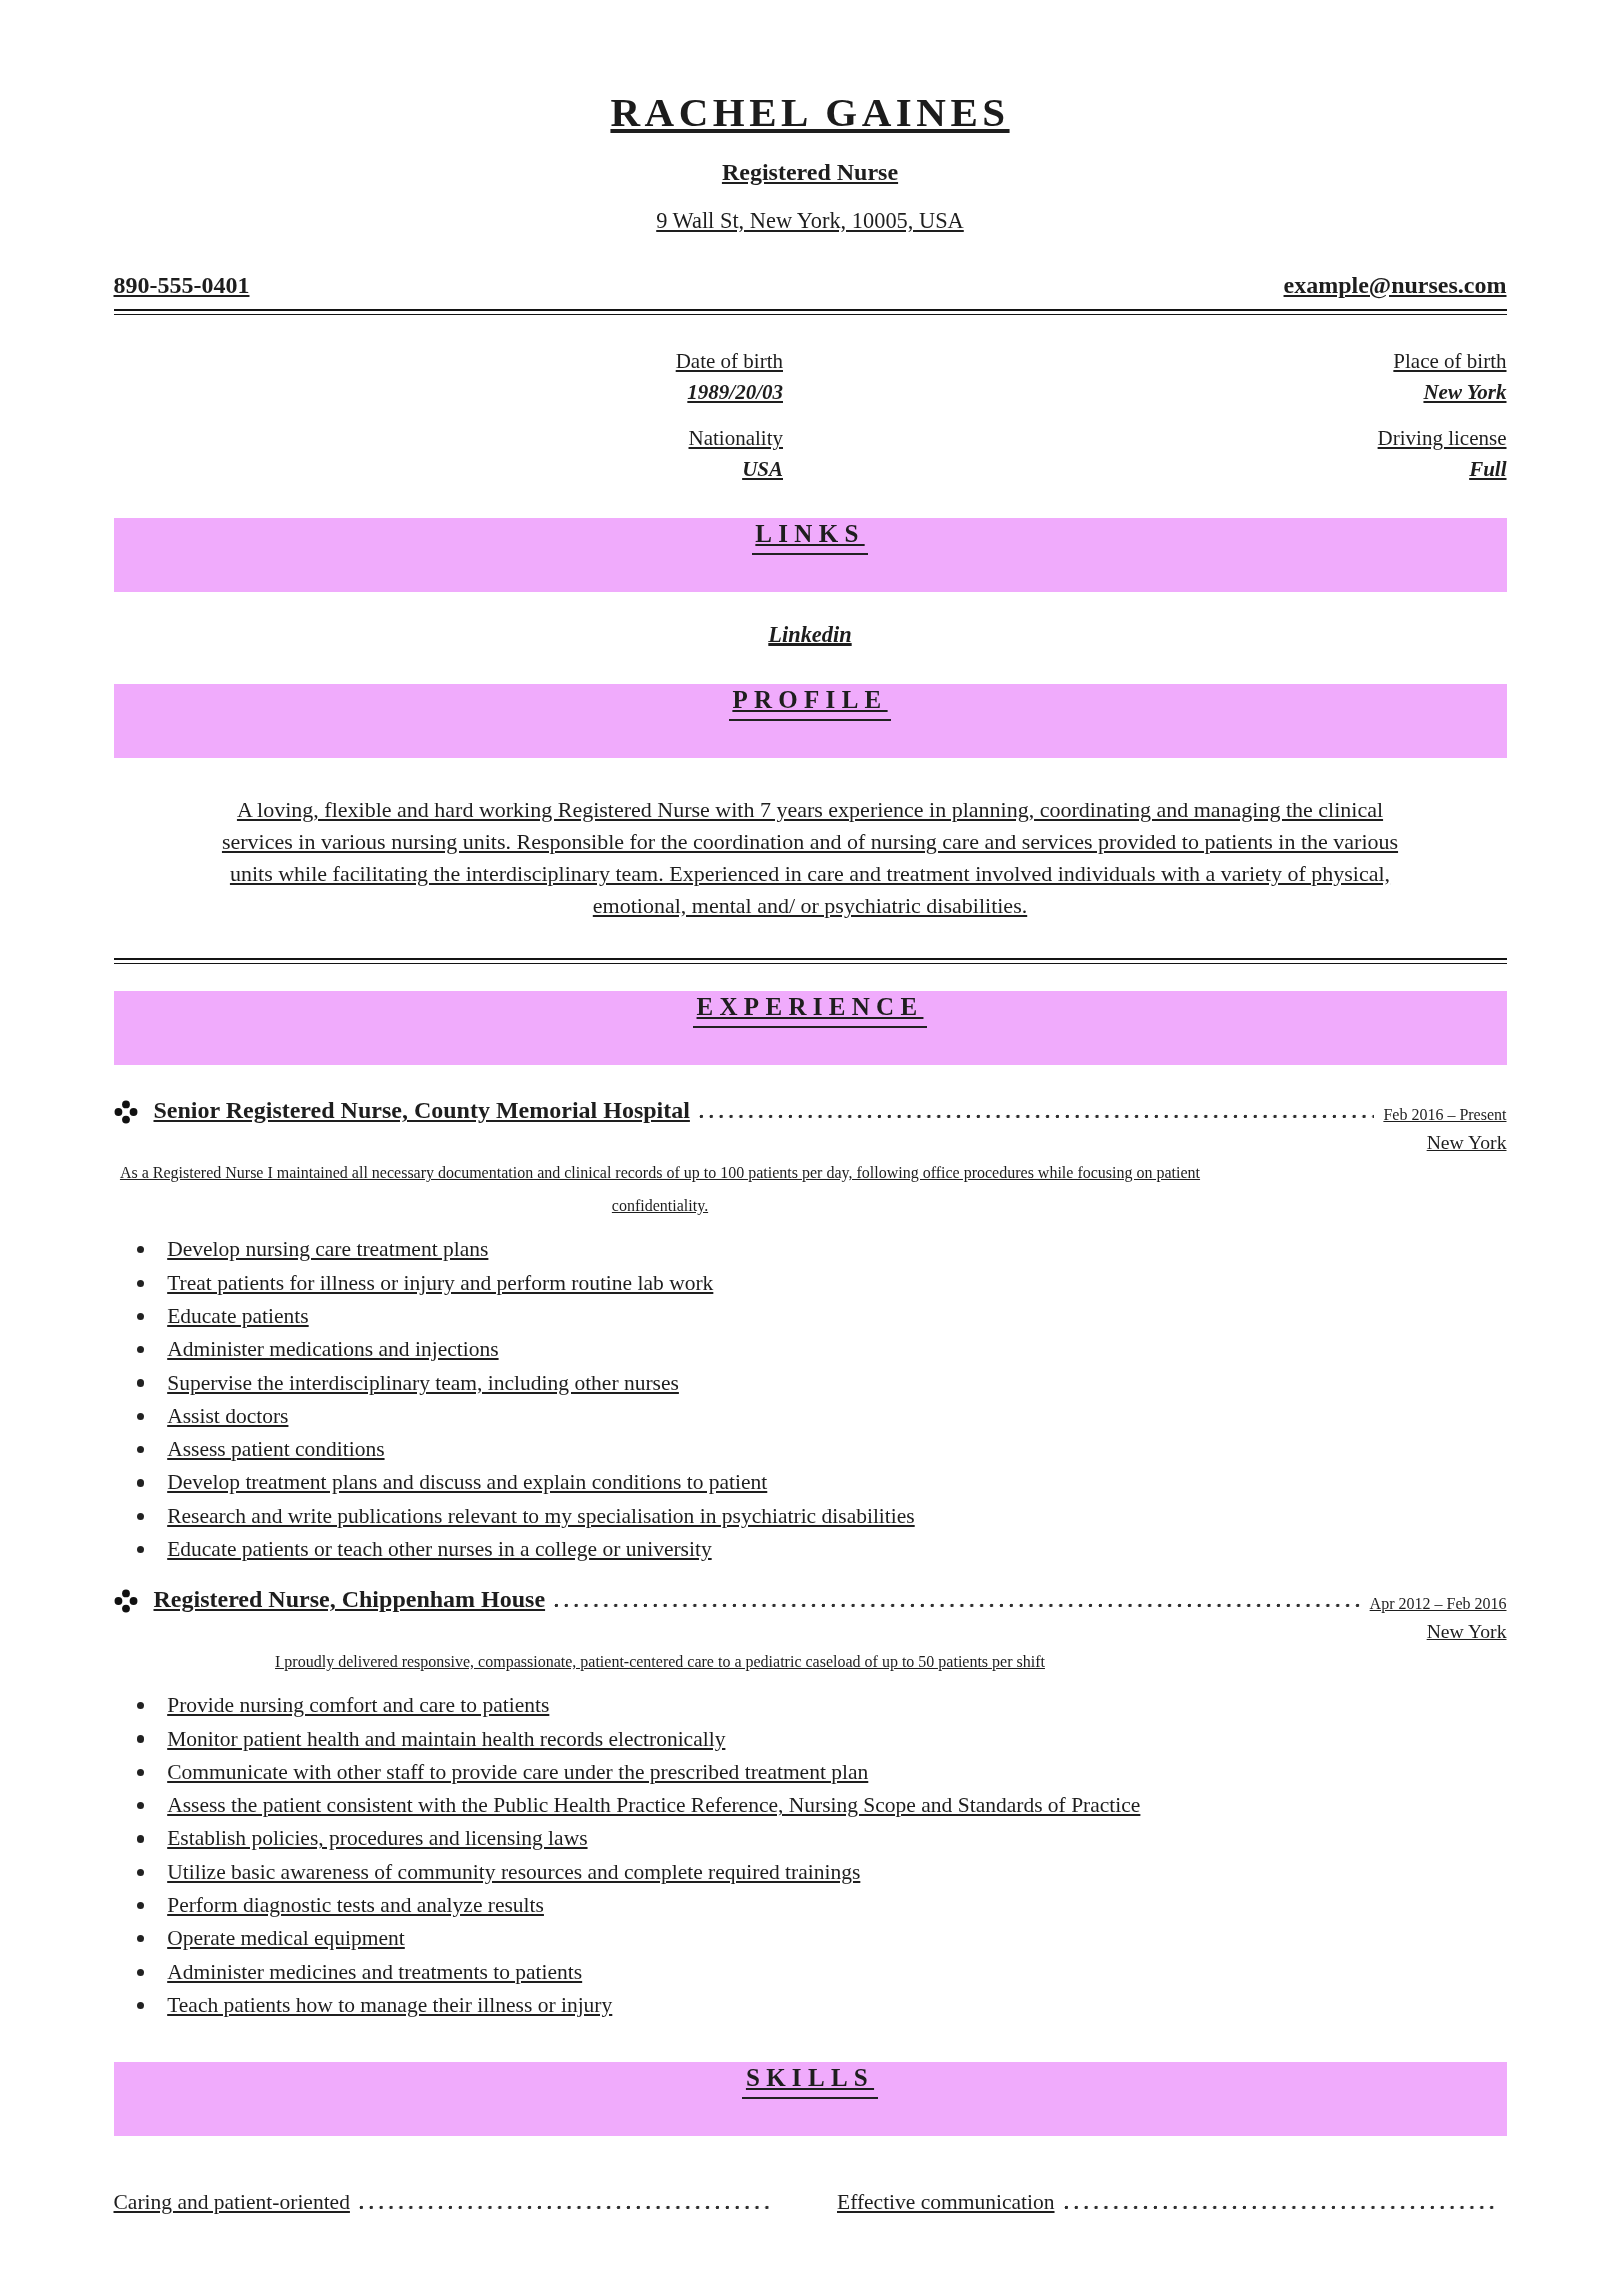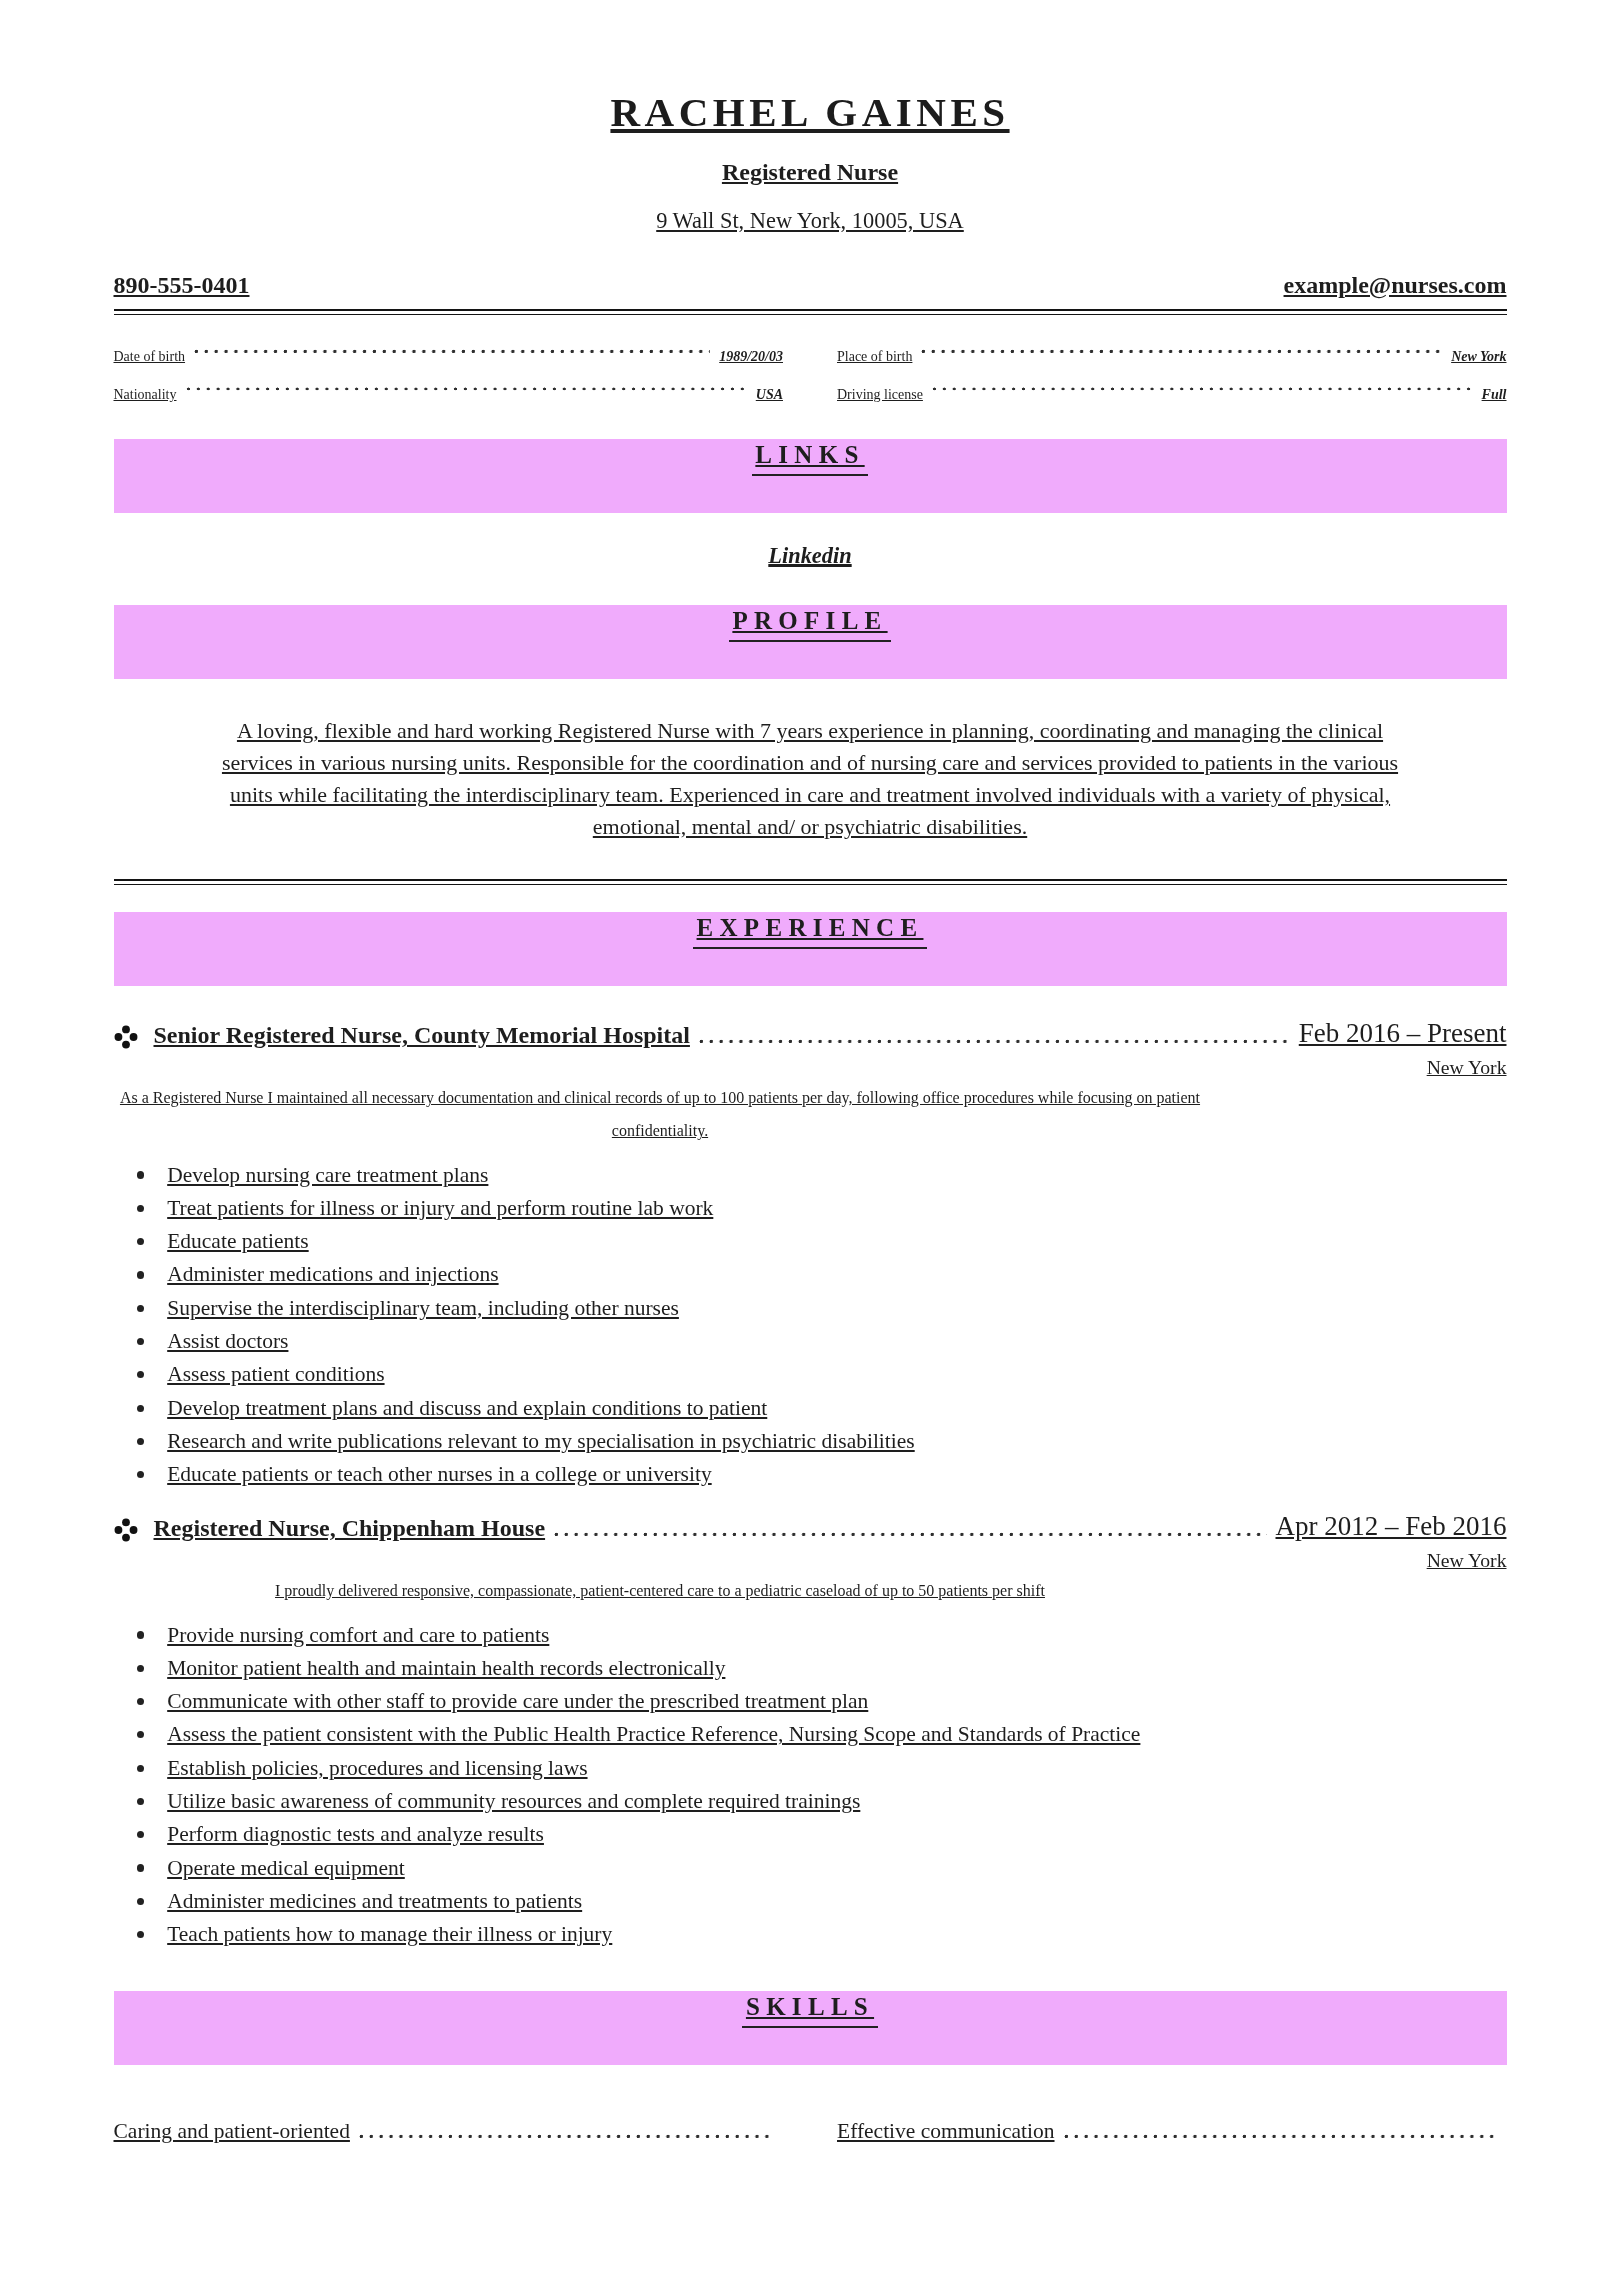--- a/index.html
+++ b/index.html
@@ -29,21 +29,21 @@
   .rule-double {
     height: 6.3px; margin-top: 10.7px;
     border-top: 2.7px solid #141414; border-bottom: 1.8px solid #141414;
   }
 
   
   .details {
     display: grid; grid-template-columns: 1fr 1fr;
     column-gap: 54px; row-gap: 21.5px; margin-top: 34px;
   }
-  .detail-row { display: flex; font-size: 14px; }
+  .detail-row { display: flex; align-items: flex-end; font-size: 21px; flex-direction: column; }
   .detail-label { white-space: nowrap; }
   .leader {
     flex: 1; height: 4.5px; margin: 0 9px 5.4px 9px;
     background: radial-gradient(circle at 2.2px 2.2px, #2e2e2e 1.5px, transparent 1.8px);
     background-size: 9.9px 4.5px; background-repeat: repeat-x; background-position: left bottom;
   }
   .detail-value { white-space: nowrap; font-weight: 700; font-style: italic; }
 
   
   .band {
@@ -67,21 +67,21 @@
     max-width: 1182px; margin: 36px auto 0 auto; text-align: center;
     font-size: 22px; line-height: 32px;
   }
   .profile-rule { margin-top: 36px; }
 
   
   .job { margin-top: 32px; }
   .job-header { display: flex; align-items: flex-end; }
   .job-marker { width: 24px; height: 24px; margin-right: 16px; flex: 0 0 auto; }
   .job-title { font-size: 24px; font-weight: 700; white-space: nowrap; line-height: 27px; }
-  .job-dates { font-size: 27px; white-space: nowrap; }
+  .job-dates { font-size: 16px; white-space: nowrap; }
   .job-location { text-align: right; font-size: 19.7px; margin-top: 7.2px; }
   .job-desc { max-width: 1093px; font-size: 16px; line-height: 33px; margin-top: 1.8px; text-align: center; }
   .job-bullets { list-style: none; margin-top: 14.3px; max-width: 1254px; }
   .job-bullets li {
     position: relative; padding-left: 43px; margin-left: 10.7px;
     font-size: 21.5px; line-height: 27px; margin-bottom: 6.3px;
   }
   .job-bullets li::before {
     content: ""; position: absolute; left: 12.5px; top: 9.9px;
     width: 7.2px; height: 7.2px; border-radius: 50%; background: #222;

